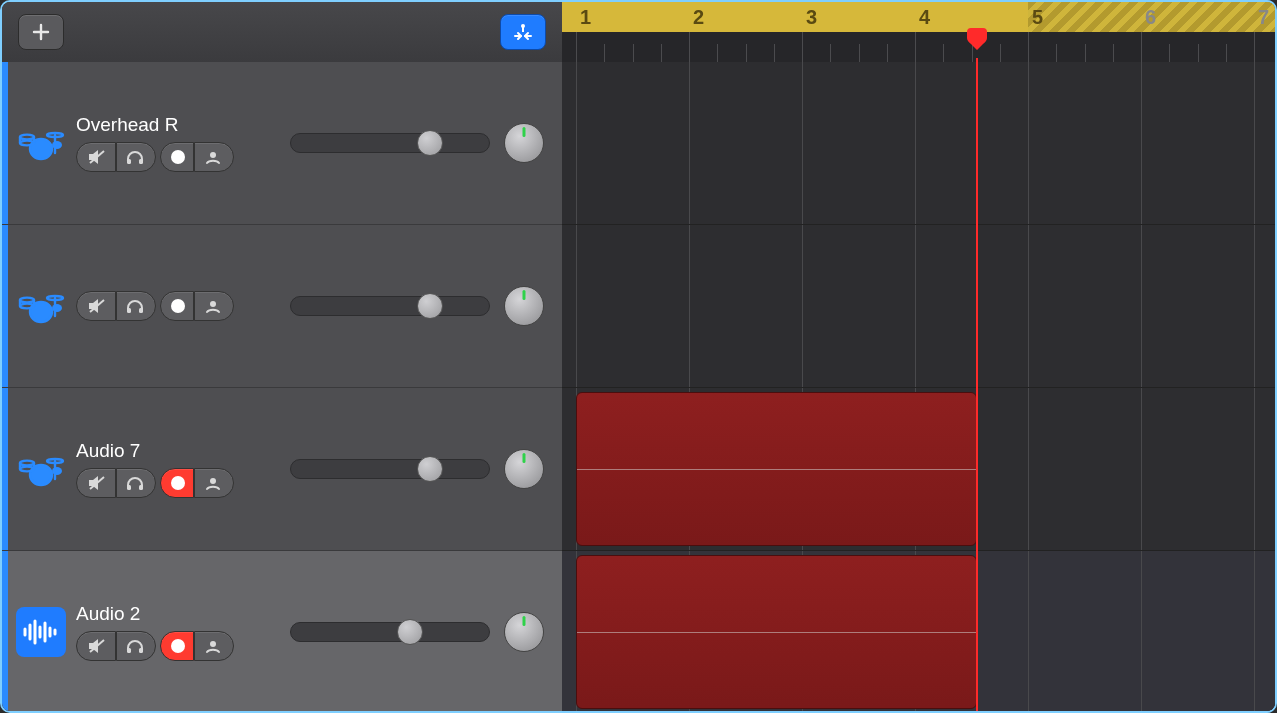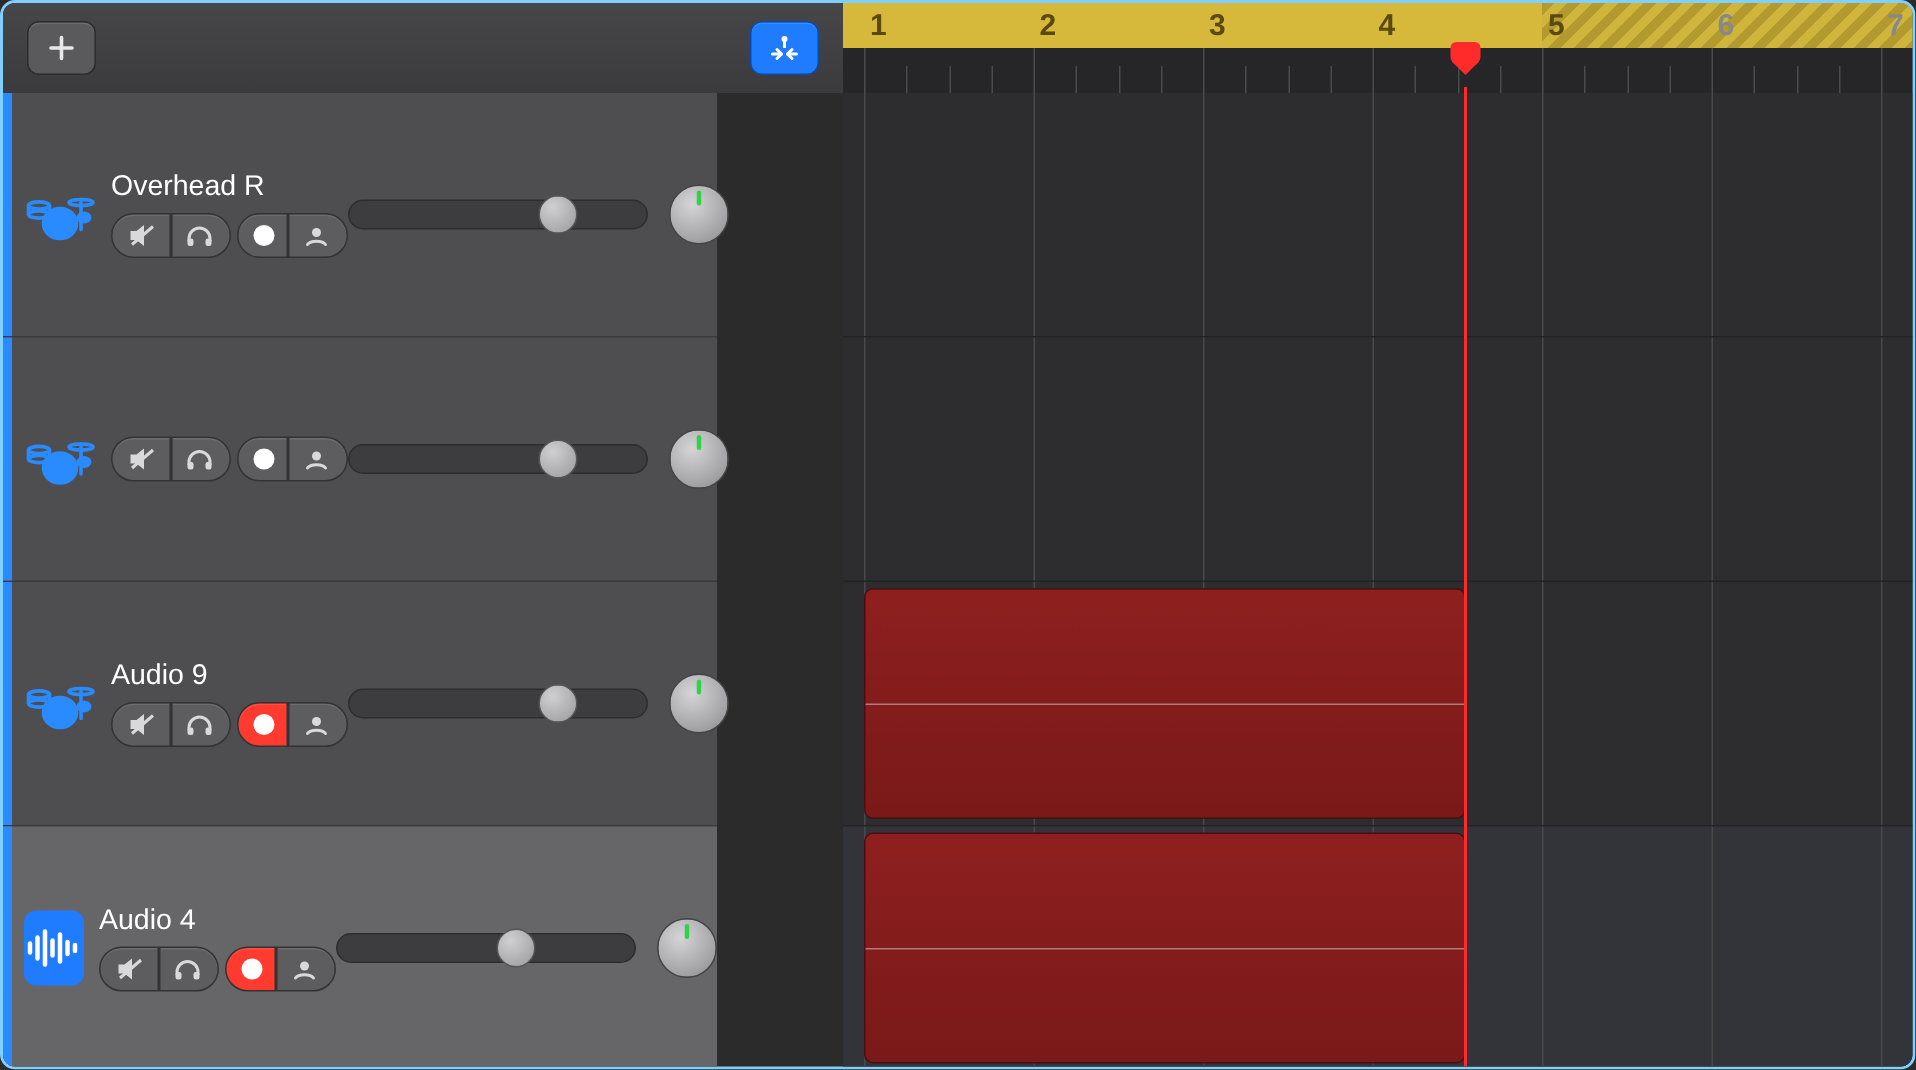--- a/index.html
+++ b/index.html
@@ -54,21 +54,21 @@
     width:28px; height:28px; z-index:20;
   }
   .playhead svg { display:block; }
   .playline {
     position:absolute; top:56px; bottom:0; width:2px; background:#ff2a2a; z-index:19;
     transform:translateX(-1px);
   }
 
   
   .tracks-header {
-    position:absolute; left:0; top:60px; width:476px; bottom:0;
+    position:absolute; left:0; top:60px; width:560px; bottom:0;
     background:#4e4e51;
   }
   .track {
     height:163px; border-bottom:1px solid #3a3a3c; position:relative;
     display:flex; align-items:center;
   }
   .track.selected { background:#666669; }
   .track .stripe { position:absolute; left:0; top:0; bottom:0; width:6px; background:#2a8bff; }
   .track-icon {
     width:50px; height:50px; margin-left:14px; border-radius:8px;
@@ -313,21 +313,21 @@
       <ellipse cx="10" cy="14" rx="7" ry="2.4"></ellipse>
       <path d="M3 14 L3 20 M17 14 L17 20"></path>
       <ellipse cx="10" cy="20" rx="7" ry="2.4"></ellipse>
       <ellipse cx="38" cy="12" rx="8" ry="2"></ellipse>
       <path d="M38 12 L38 30"></path>
       <ellipse cx="40" cy="22" rx="5" ry="4" fill="#2a8bff" stroke="none"></ellipse>
     </g>
           </svg>
     </div>
     <div class="track-body">
-      <div class="track-name">Audio 9</div>
+      <div class="track-name">Audio 7</div>
       <div class="btn-row">
         <div class="seg first">
               <svg width="20" height="16" viewBox="0 0 20 16">
                 <g fill="#d9d9d9">
                   <path d="M2 5h4l5-4v14l-5-4H2z"></path>
                 </g>
                 <line x1="3" y1="14" x2="17" y2="2" stroke="#d9d9d9" stroke-width="2"></line>
               </svg>
             </div>
         <div class="seg last">
@@ -364,21 +364,21 @@
       <line x1="9" y1="7" x2="9" y2="21"></line>
       <line x1="14" y1="3" x2="14" y2="25"></line>
       <line x1="19" y1="9" x2="19" y2="19"></line>
       <line x1="24" y1="5" x2="24" y2="23"></line>
       <line x1="29" y1="10" x2="29" y2="18"></line>
       <line x1="34" y1="12" x2="34" y2="16"></line>
     </g>
           </svg>
     </div>
     <div class="track-body">
-      <div class="track-name">Audio 4</div>
+      <div class="track-name">Audio 2</div>
       <div class="btn-row">
         <div class="seg first">
               <svg width="20" height="16" viewBox="0 0 20 16">
                 <g fill="#d9d9d9">
                   <path d="M2 5h4l5-4v14l-5-4H2z"></path>
                 </g>
                 <line x1="3" y1="14" x2="17" y2="2" stroke="#d9d9d9" stroke-width="2"></line>
               </svg>
             </div>
         <div class="seg last">

